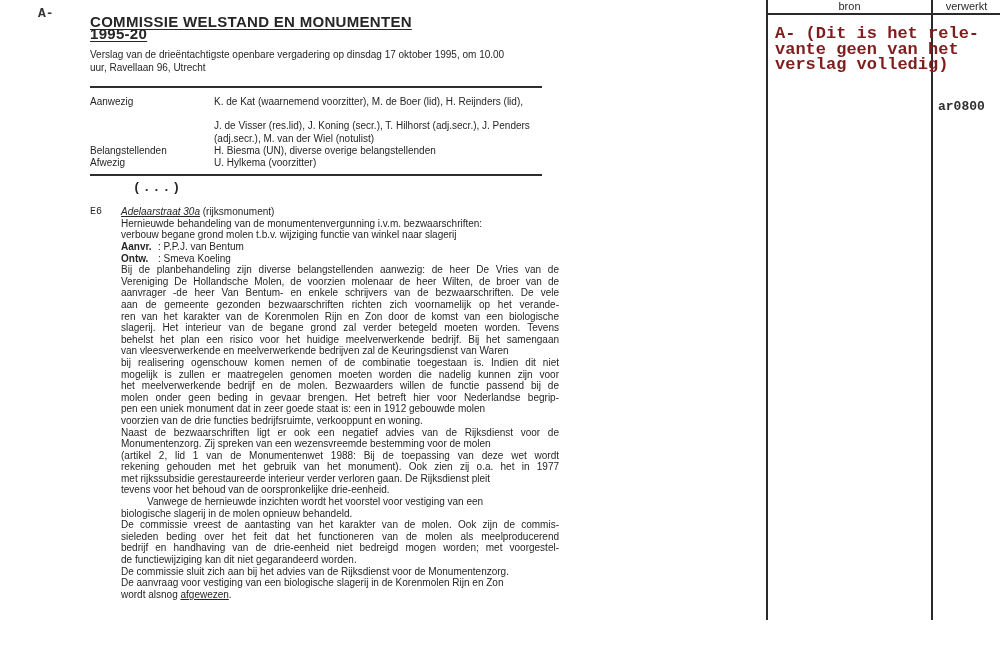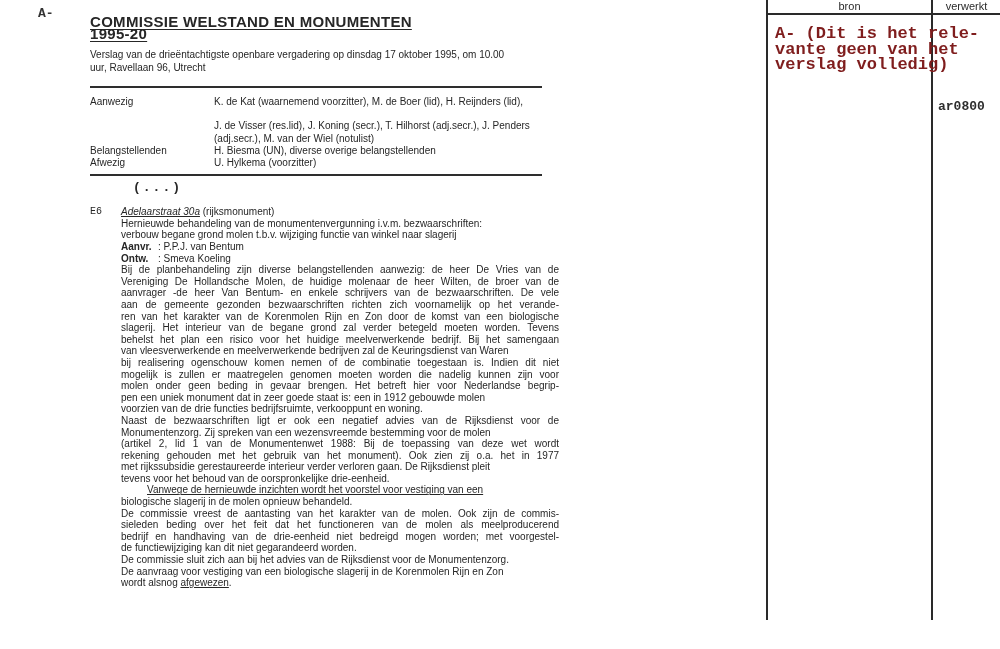--- a/index.html
+++ b/index.html
@@ -21,21 +21,21 @@
   .att .val{flex:1;padding-left:12px;}
   .ellipsis{margin-top:4px;margin-left:43px;font-family:"Liberation Mono",monospace;
             font-weight:bold;font-size:13px;letter-spacing:2px;line-height:16px;}
   .item{margin-top:10px;display:flex;font-size:10px;line-height:11.6px;}
   .itemnum{width:31px;flex:none;font-family:Liberation Mono, monospace;}
   .itemcontent{width:438px;}
   .addr{text-decoration:underline;font-style:italic;}
   .kv .k{font-weight:bold;display:inline-block;width:37px;}
   .bl{min-height:11.6px;}
   .just{text-align:justify;text-align-last:justify;}
-  .ind{padding-left:26px;text-decoration:underline;}
+  .ind{padding-left:26px;}
   .ul{text-decoration:underline;text-underline-offset:1px;}
   
   .sidebar{position:absolute;left:766px;top:0;width:234px;height:620px;
            border-left:2px solid #2a2a2a;}
   .sb-div{position:absolute;left:163px;top:0;width:2px;height:620px;background:#2a2a2a;}
   .sb-head{display:flex;height:13px;border-bottom:2px solid #2a2a2a;font-size:11px;
            line-height:13px;color:#2b2b2b;}
   .sb-h1{width:163px;text-align:center;}
   .sb-h2{flex:1;text-align:center;}
   .note{position:absolute;left:7px;top:26px;width:160px;
@@ -113,38 +113,39 @@
         <div class="bl kv">
           <span class="k">Aanvr.</span><span>: P.P.J. van Bentum</span>
         </div>
         <div class="bl kv">
           <span class="k">Ontw.</span><span>: Smeva Koeling</span>
         </div>
         <div>
 
             <div class="bl just">Bij de planbehandeling zijn diverse belangstellenden aanwezig: de heer De Vries van de</div>
 
-            <div class="bl just">Vereniging De Hollandsche Molen, de huidige molenaar de heer Wilten, de broer van de</div>
+            <div class="bl just">Vereniging De Hollandsche Molen, de voorzien molenaar de heer Wilten, de broer van de</div>
 
             <div class="bl just">aanvrager -de heer Van Bentum- en enkele schrijvers van de bezwaarschriften. De vele</div>
 
             <div class="bl just">aan de gemeente gezonden bezwaarschriften richten zich voornamelijk op het verande-</div>
 
             <div class="bl just">ren van het karakter van de Korenmolen Rijn en Zon door de komst van een biologische</div>
 
             <div class="bl just">slagerij. Het interieur van de begane grond zal verder betegeld moeten worden. Tevens</div>
 
             <div class="bl just">behelst het plan een risico voor het huidige meelverwerkende bedrijf. Bij het samengaan</div>
 
             <div class="bl">van vleesverwerkende en meelverwerkende bedrijven zal de Keuringsdienst van Waren</div>
 
             <div class="bl just">bij realisering ogenschouw komen nemen of de combinatie toegestaan is. Indien dit niet</div>
 
             <div class="bl just">mogelijk is zullen er maatregelen genomen moeten worden die nadelig kunnen zijn voor</div>
 
+            <div class="bl just">het meelverwerkende bedrijf en de molen. Bezwaarders willen de functie passend bij de</div>
 
             <div class="bl just">molen onder geen beding in gevaar brengen. Het betreft hier voor Nederlandse begrip-</div>
 
             <div class="bl">pen een uniek monument dat in zeer goede staat is: een in 1912 gebouwde molen</div>
 
             <div class="bl">voorzien van de drie functies bedrijfsruimte, verkooppunt en woning.</div>
 
             <div class="bl just">Naast de bezwaarschriften ligt er ook een negatief advies van de Rijksdienst voor de</div>
 
             <div class="bl">Monumentenzorg. Zij spreken van een wezensvreemde bestemming voor de molen</div>

